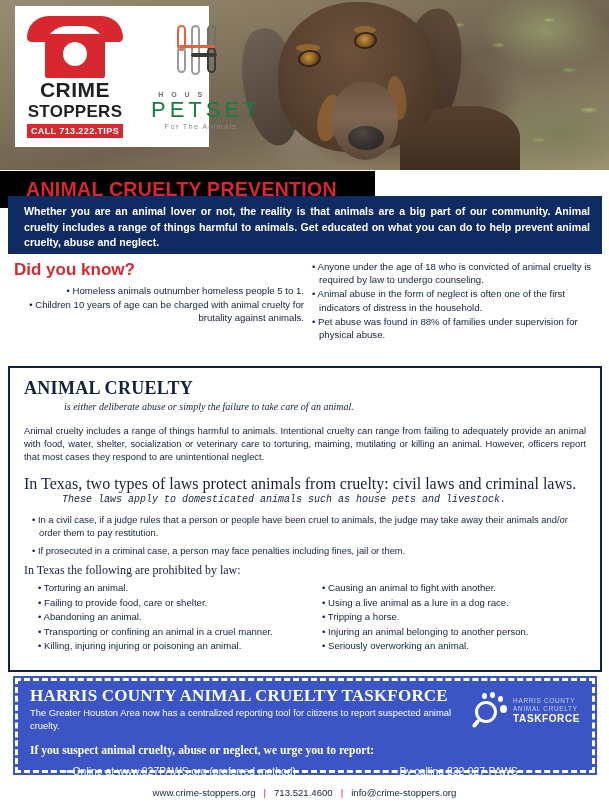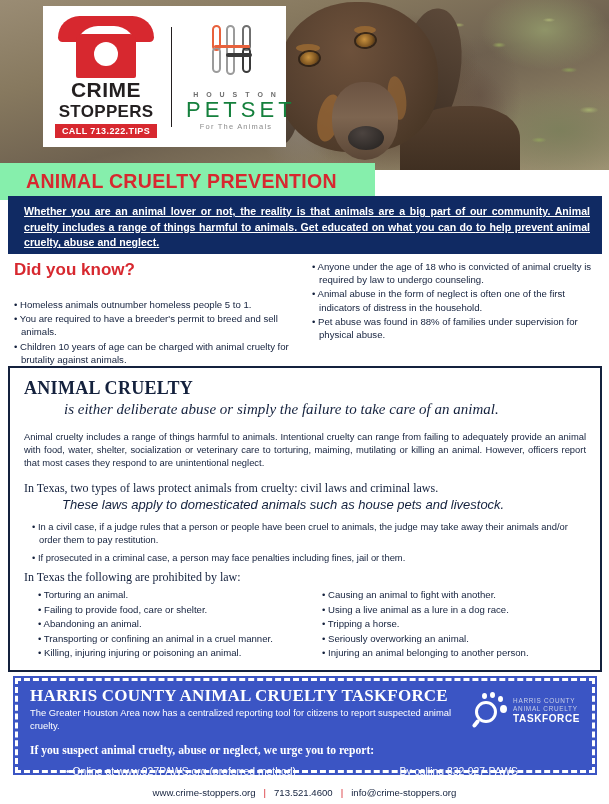--- a/index.html
+++ b/index.html
@@ -63,22 +63,22 @@
   .dog .eye-r{left:106px;top:38px;transform:rotate(-6deg);}
   .dog .brow-l{position:absolute;left:46px;top:48px;width:24px;height:8px;border-radius:50%;background:#9a6a33;opacity:.85;}
   .dog .brow-r{position:absolute;left:104px;top:30px;width:22px;height:8px;border-radius:50%;background:#9a6a33;opacity:.85;}
   .dog .tan-l{position:absolute;left:68px;top:98px;width:22px;height:48px;border-radius:50%;background:#9c6a35;opacity:.7;transform:rotate(12deg);}
   .dog .tan-r{position:absolute;left:138px;top:80px;width:18px;height:44px;border-radius:50%;background:#9c6a35;opacity:.6;transform:rotate(-8deg);}
   .dog .body{position:absolute;left:150px;top:110px;width:120px;height:80px;border-radius:50% 40% 0 0;
     background:linear-gradient(180deg,#55402f,#3a2b1e);}
 
   
   .logo-card{
-    position:absolute;left:15px;top:6px;width:243px;height:141px;background:#ffffff;
-    display:flex;align-items:center;margin-left:28px;
+    position:absolute;left:15px;top:6px;width:194px;height:141px;background:#ffffff;
+    display:flex;align-items:center;
   }
   .cs-logo{width:112px;margin-left:12px;text-align:center;}
   .cs-phone{position:relative;width:96px;height:62px;margin:0 auto;}
   .cs-phone .handset{
     position:absolute;left:0;top:0;width:96px;height:26px;
     border-radius:48px 48px 10px 10px;background:#d7282f;
   }
   .cs-phone .handset:after{
     content:"";position:absolute;left:18px;top:10px;width:60px;height:22px;border-radius:40px 40px 0 0;background:#ffffff;
   }
@@ -104,57 +104,56 @@
   .ps-mark .b4{left:38px;top:2px;width:9px;height:26px;border:2px solid #6f6f6f;box-sizing:border-box;border-radius:8px;}
   .ps-mark .b5{left:38px;top:24px;width:9px;height:26px;border:2px solid #3a3a3a;box-sizing:border-box;border-radius:8px;}
   .ps-mark .bar1{left:10px;top:22px;width:36px;height:3px;background:#e8613c;border-radius:2px;}
   .ps-mark .bar2{left:22px;top:30px;width:26px;height:4px;background:#3a3a3a;border-radius:2px;}
   .ps-houston{font-size:7px;letter-spacing:3px;color:#6d6d6d;font-weight:bold;}
   .ps-petset{font-size:22px;letter-spacing:4px;color:#15803d;line-height:24px;}
   .ps-tag{font-size:7.5px;letter-spacing:1.2px;color:#8c8c8c;}
 
   
   .title-band{
-    position:absolute;left:0;top:163px;width:375px;height:37px;background:#86efac;
+    position:absolute;left:0;top:171px;width:375px;height:37px;background:#000000;
     display:flex;align-items:center;
   }
   .title-band h1{
     margin:0 0 0 26px;color:#d7282f;font-size:19.5px;font-weight:bold;letter-spacing:.3px;
   }
   .intro-band{
     position:absolute;left:8px;top:196px;width:594px;height:58px;background:#102a63;
     color:#ffffff;
   }
   .intro-band p{
     margin:0;padding:8px 12px 0 16px;font-size:10.6px;font-weight:bold;line-height:15.6px;
     text-align:justify;
-    text-decoration:underline;
   }
 
   
   .dyk{position:absolute;left:0;top:258px;width:609px;height:102px;}
   .dyk h2{position:absolute;left:14px;top:2px;margin:0;color:#d7282f;font-size:17px;font-weight:bold;}
-  .dyk .col-l{position:absolute;left:14px;top:40px;width:290px;}
+  .dyk .col-l{position:absolute;left:14px;top:26px;width:290px;text-align:right;}
   .dyk .col-r{position:absolute;left:312px;top:2px;width:290px;}
   .dyk li{list-style:none;color:#14213d;font-size:9.6px;line-height:13.2px;margin:0 0 1px 0;text-indent:-7px;padding-left:7px;}
   .dyk ul{margin:0;padding:0;}
   .dyk li:before{content:"\2022  ";color:#14213d;}
 
   
   .box{
     position:absolute;left:8px;top:366px;width:594px;height:306px;
     border:2px solid #14213d;box-sizing:border-box;background:#ffffff;
   }
   .box h2{margin:10px 0 0 14px;font-family:"Liberation Serif", serif;color:#14213d;
     font-size:18px;font-weight:bold;letter-spacing:.3px;}
   .box .sub{margin:2px 0 0 54px;font-family:"Liberation Serif", serif;color:#14213d;
-    font-size:15px;font-style:italic;}
+    font-size:10px;font-style:italic;}
   .box .para{margin:12px 14px 0 14px;color:#14213d;font-size:9.4px;line-height:13px;text-align:justify;}
-  .box .tx-head{margin:12px 14px 0 14px;font-family:"Liberation Serif", serif;color:#14213d;font-size:12px;}
-  .box .tx-sub{margin:1px 14px 0 52px;font-family:Liberation Sans, sans-serif;color:#14213d;font-size:13px;font-style:italic;}
+  .box .tx-head{margin:12px 14px 0 14px;font-family:"Liberation Serif", serif;color:#14213d;font-size:16px;}
+  .box .tx-sub{margin:1px 14px 0 52px;font-family:Liberation Mono, monospace;color:#14213d;font-size:10px;font-style:italic;}
   .box .civ{margin:8px 14px 0 22px;padding:0;}
   .box .civ li{list-style:none;color:#14213d;font-size:9.4px;line-height:13px;margin-bottom:5px;text-indent:-7px;padding-left:7px;}
   .box .civ li:before{content:"\2022  ";}
   .box .proh-head{margin:6px 14px 0 14px;font-family:"Liberation Serif", serif;color:#14213d;font-size:12px;}
   .cols{position:relative;margin-top:3px;}
   .cols ul{margin:0;padding:0;position:absolute;}
   .cols .cl{left:28px;top:0;width:264px;}
   .cols .cr{left:312px;top:0;width:270px;}
   .cols li{list-style:none;color:#14213d;font-size:9.6px;line-height:14.6px;text-indent:-7px;padding-left:7px;}
   .cols li:before{content:"\2022  ";}
@@ -254,21 +253,20 @@
 
   <div class="intro-band">
     <p>Whether you are an animal lover or not, the reality is that animals are a big part of our community. Animal cruelty includes a range of things harmful to animals. Get educated on what you can do to help prevent animal cruelty, abuse and neglect.</p>
   </div>
 
   <div class="dyk">
     <h2>Did you know?</h2>
     <div class="col-l">
       <ul>
         <li>Homeless animals outnumber homeless people 5 to 1.</li>
-        <li>You are required to have a breeder's permit to breed and sell animals.</li>
         <li>Children 10 years of age can be charged with animal cruelty for brutality against animals.</li>
       </ul>
     </div>
     <div class="col-r">
       <ul>
         <li>Anyone under the age of 18 who is convicted of animal cruelty is required by law to undergo counseling.</li>
         <li>Animal abuse in the form of neglect is often one of the first indicators of distress in the household.</li>
         <li>Pet abuse was found in 88% of families under supervision for physical abuse.</li>
       </ul>
     </div>
@@ -290,22 +288,22 @@
         <li>Torturing an animal.</li>
         <li>Failing to provide food, care or shelter.</li>
         <li>Abandoning an animal.</li>
         <li>Transporting or confining an animal in a cruel manner.</li>
         <li>Killing, injuring injuring or poisoning an animal.</li>
       </ul>
       <ul class="cr">
         <li>Causing an animal to fight with another.</li>
         <li>Using a live animal as a lure in a dog race.</li>
         <li>Tripping a horse.</li>
+        <li>Injuring an animal belonging to another person.</li>
         <li>Seriously overworking an animal.</li>
-        <li>Injuring an animal belonging to another person.</li>
       </ul>
     </div>
   </div>
 
   <div class="tf">
     <h2>HARRIS COUNTY ANIMAL CRUELTY TASKFORCE</h2>
     <div class="desc">The Greater Houston Area now has a centralized reporting tool for citizens to report suspected animal cruelty.</div>
     <div class="urge">If you suspect animal cruelty, abuse or neglect, we urge you to report:</div>
     <div class="ways">
       <div class="w1"><span class="b"></span><span>Online at www.927PAWS.org (preferred method)</span></div>

